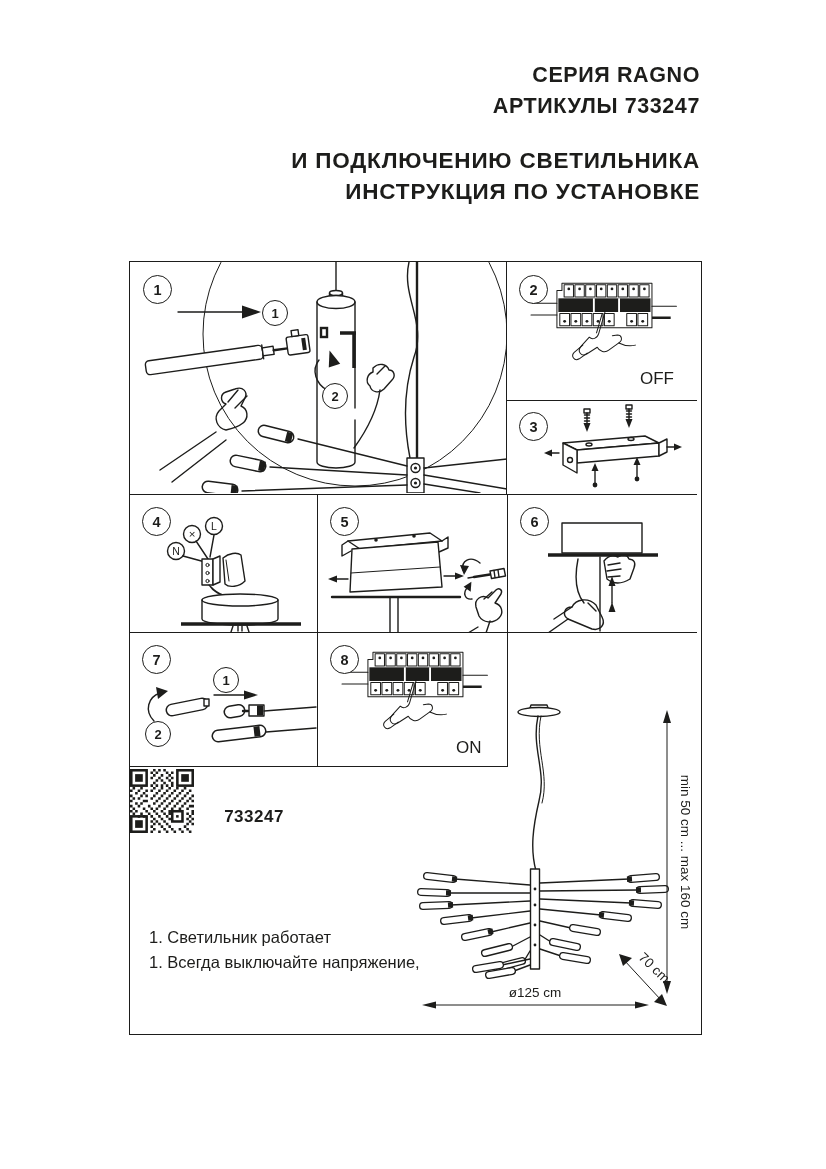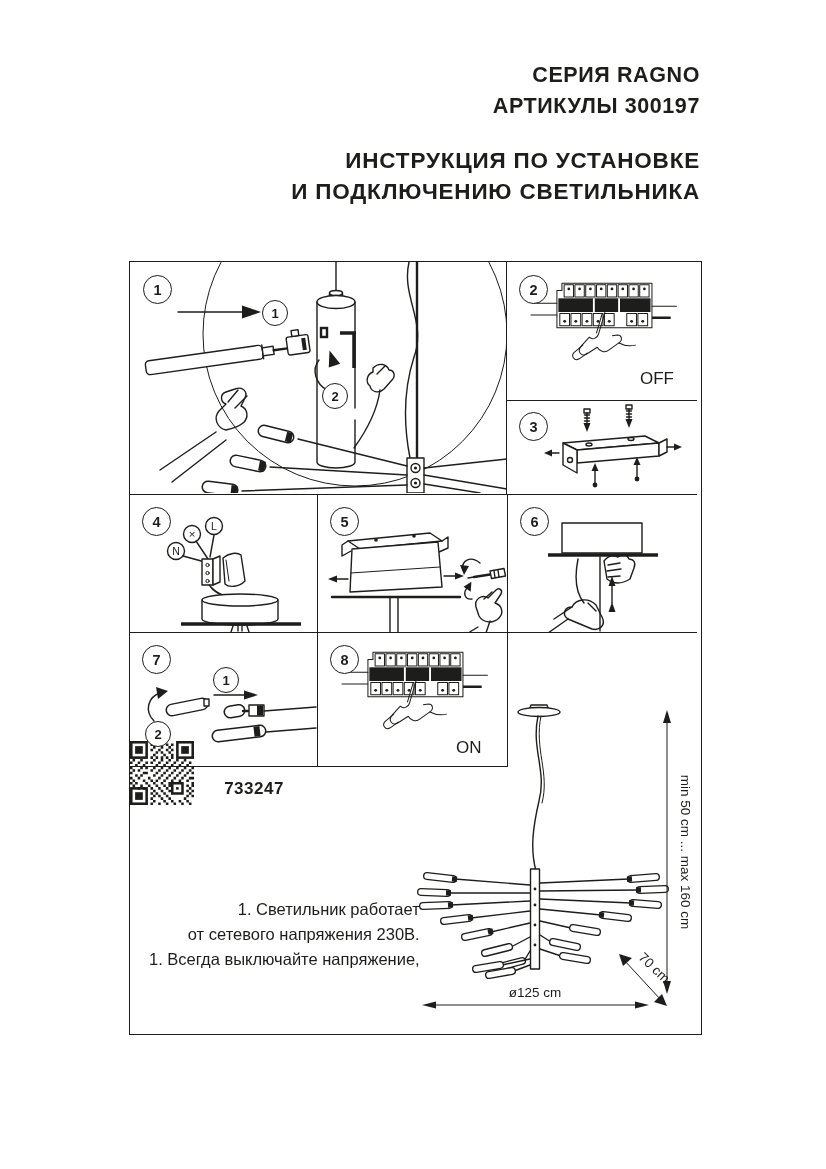--- a/index.html
+++ b/index.html
@@ -34,33 +34,33 @@
   .tcapw{stroke:#fff;stroke-width:5.4;stroke-linecap:round;fill:none;}
   .tband{stroke:#1d1d1b;stroke-width:5.4;stroke-linecap:butt;fill:none;}
   svg text{font-family:"Liberation Sans",sans-serif;fill:#1d1d1b;}
   .onoff{font-size:17px;}
   .dimtxt{font-size:13.5px;}
   
   .article{position:absolute;left:74px;top:38px;width:100px;text-align:center;
            font-weight:bold;font-size:17px;letter-spacing:.5px;}
   .qr{position:absolute;left:92px;top:66px;}
   .notes{position:absolute;left:19px;top:156px;font-size:16.5px;line-height:24.8px;}
-  .notes div{white-space:nowrap;text-align:right;}
+  .notes div{white-space:nowrap;}
 </style>
 </head>
 <body>
 
 <div class="page">
 
   <div class="hdr">
     <div class="hdr-l">СЕРИЯ RAGNO</div>
-    <div class="hdr-l">АРТИКУЛЫ 300197</div>
+    <div class="hdr-l">АРТИКУЛЫ 733247</div>
     <div class="hdr-block2">
+      <div class="hdr-l">И ПОДКЛЮЧЕНИЮ СВЕТИЛЬНИКА</div>
       <div class="hdr-l">ИНСТРУКЦИЯ ПО УСТАНОВКЕ</div>
-      <div class="hdr-l">И ПОДКЛЮЧЕНИЮ СВЕТИЛЬНИКА</div>
     </div>
   </div>
 
   <svg width="0" height="0" style="position:absolute">
     <defs>
       <g id="breaker">
         <path class="s" d="M43,10 H168 V72 H36 V20 H43 Z"></path>
         <g class="s">
           <rect x="46" y="12" width="13" height="17"></rect>
             <rect x="61" y="12" width="13" height="17"></rect>
@@ -357,21 +357,21 @@
     </div>
 
     <div class="panel br bb" style="left:188px;top:371px;width:190px;height:134px;">
       <svg viewBox="0 0 190 134" width="190" height="134">
         <use href="#breaker" transform="translate(24,12) scale(0.72)"></use>
         <text class="onoff" x="138" y="120">ON</text>
       </svg>
       <div class="badge" style="left:12px;top:12px;">8</div>
     </div>
 
-    <div class="panel" style="left:0;top:479px;width:378px;height:263px;">
+    <div class="panel" style="left:0;top:507px;width:378px;height:263px;">
       <div class="article">733247</div>
       <svg class="qr" width="64" height="64" viewBox="0 0 25 25">
         <g class="f">
           <rect x="0" y="0" width="7" height="7"></rect>
             <rect x="18" y="0" width="7" height="7"></rect>
             <rect x="0" y="18" width="7" height="7"></rect>
         </g>
         <g fill="#fff">
             <rect x="1" y="1" width="5" height="5"></rect>
             <rect x="19" y="1" width="5" height="5"></rect>
@@ -384,21 +384,20 @@
           </g>
         <g class="f">
             <rect x="16" y="16" width="5" height="5"></rect>
           </g>
         <rect x="17" y="17" width="3" height="3" fill="#fff"></rect>
           <rect x="18" y="18" width="1" height="1" class="f"></rect>
         <path class="f" d="M9,0h1v1h-1z M11,0h1v1h-1z M13,0h1v1h-1z M8,1h1v1h-1z M10,1h1v1h-1z M14,1h1v1h-1z M16,1h1v1h-1z M9,2h1v1h-1z M12,2h1v1h-1z M15,2h1v1h-1z M8,3h1v1h-1z M11,3h1v1h-1z M14,3h1v1h-1z M16,3h1v1h-1z M10,4h1v1h-1z M12,4h1v1h-1z M15,4h1v1h-1z M9,5h1v1h-1z M13,5h1v1h-1z M16,5h1v1h-1z M8,6h1v1h-1z M10,6h1v1h-1z M12,6h1v1h-1z M14,6h1v1h-1z M16,6h1v1h-1z M1,7h1v1h-1z M4,7h1v1h-1z M9,7h1v1h-1z M12,7h1v1h-1z M15,7h1v1h-1z M18,7h1v1h-1z M21,7h1v1h-1z M0,8h1v1h-1z M3,8h1v1h-1z M6,8h1v1h-1z M8,8h1v1h-1z M11,8h1v1h-1z M14,8h1v1h-1z M17,8h1v1h-1z M20,8h1v1h-1z M23,8h1v1h-1z M2,9h1v1h-1z M5,9h1v1h-1z M10,9h1v1h-1z M13,9h1v1h-1z M16,9h1v1h-1z M19,9h1v1h-1z M22,9h1v1h-1z M0,10h1v1h-1z M4,10h1v1h-1z M6,10h1v1h-1z M9,10h1v1h-1z M12,10h1v1h-1z M15,10h1v1h-1z M18,10h1v1h-1z M21,10h1v1h-1z M24,10h1v1h-1z M1,11h1v1h-1z M3,11h1v1h-1z M8,11h1v1h-1z M11,11h1v1h-1z M14,11h1v1h-1z M17,11h1v1h-1z M20,11h1v1h-1z M23,11h1v1h-1z M0,12h1v1h-1z M5,12h1v1h-1z M6,12h1v1h-1z M10,12h1v1h-1z M13,12h1v1h-1z M16,12h1v1h-1z M19,12h1v1h-1z M22,12h1v1h-1z M24,12h1v1h-1z M2,13h1v1h-1z M4,13h1v1h-1z M9,13h1v1h-1z M12,13h1v1h-1z M15,13h1v1h-1z M18,13h1v1h-1z M21,13h1v1h-1z M0,14h1v1h-1z M3,14h1v1h-1z M7,14h1v1h-1z M11,14h1v1h-1z M14,14h1v1h-1z M17,14h1v1h-1z M20,14h1v1h-1z M23,14h1v1h-1z M24,14h1v1h-1z M1,15h1v1h-1z M5,15h1v1h-1z M8,15h1v1h-1z M10,15h1v1h-1z M13,15h1v1h-1z M16,15h1v1h-1z M19,15h1v1h-1z M22,15h1v1h-1z M0,16h1v1h-1z M2,16h1v1h-1z M6,16h1v1h-1z M9,16h1v1h-1z M12,16h1v1h-1z M15,16h1v1h-1z M24,16h1v1h-1z M1,17h1v1h-1z M4,17h1v1h-1z M7,17h1v1h-1z M10,17h1v1h-1z M13,17h1v1h-1z M15,17h1v1h-1z M22,17h1v1h-1z M24,17h1v1h-1z M3,18h1v1h-1z M5,18h1v1h-1z M8,18h1v1h-1z M11,18h1v1h-1z M14,18h1v1h-1z M23,18h1v1h-1z M9,19h1v1h-1z M12,19h1v1h-1z M15,19h1v1h-1z M22,19h1v1h-1z M24,19h1v1h-1z M8,20h1v1h-1z M10,20h1v1h-1z M13,20h1v1h-1z M23,20h1v1h-1z M9,21h1v1h-1z M11,21h1v1h-1z M14,21h1v1h-1z M22,21h1v1h-1z M24,21h1v1h-1z M8,22h1v1h-1z M12,22h1v1h-1z M15,22h1v1h-1z M21,22h1v1h-1z M9,23h1v1h-1z M13,23h1v1h-1z M16,23h1v1h-1z M19,23h1v1h-1z M22,23h1v1h-1z M8,24h1v1h-1z M11,24h1v1h-1z M14,24h1v1h-1z M17,24h1v1h-1z M20,24h1v1h-1z M23,24h1v1h-1z"></path>
       </svg>
       <div class="notes">
         <div>1. Светильник работает</div>
-        <div>от сетевого напряжения 230В.</div>
         <div>1. Всегда выключайте напряжение,</div>
       </div>
     </div>
 
     <div class="panel" style="left:280px;top:437px;width:287px;height:331px;">
       <svg viewBox="0 0 287 331" width="287" height="331">
         <g>
           <path class="wf" d="M121,6 h16 l2,6 h-20 z"></path>
           <ellipse class="wf" cx="129" cy="13" rx="21" ry="4.5"></ellipse>
         </g>

